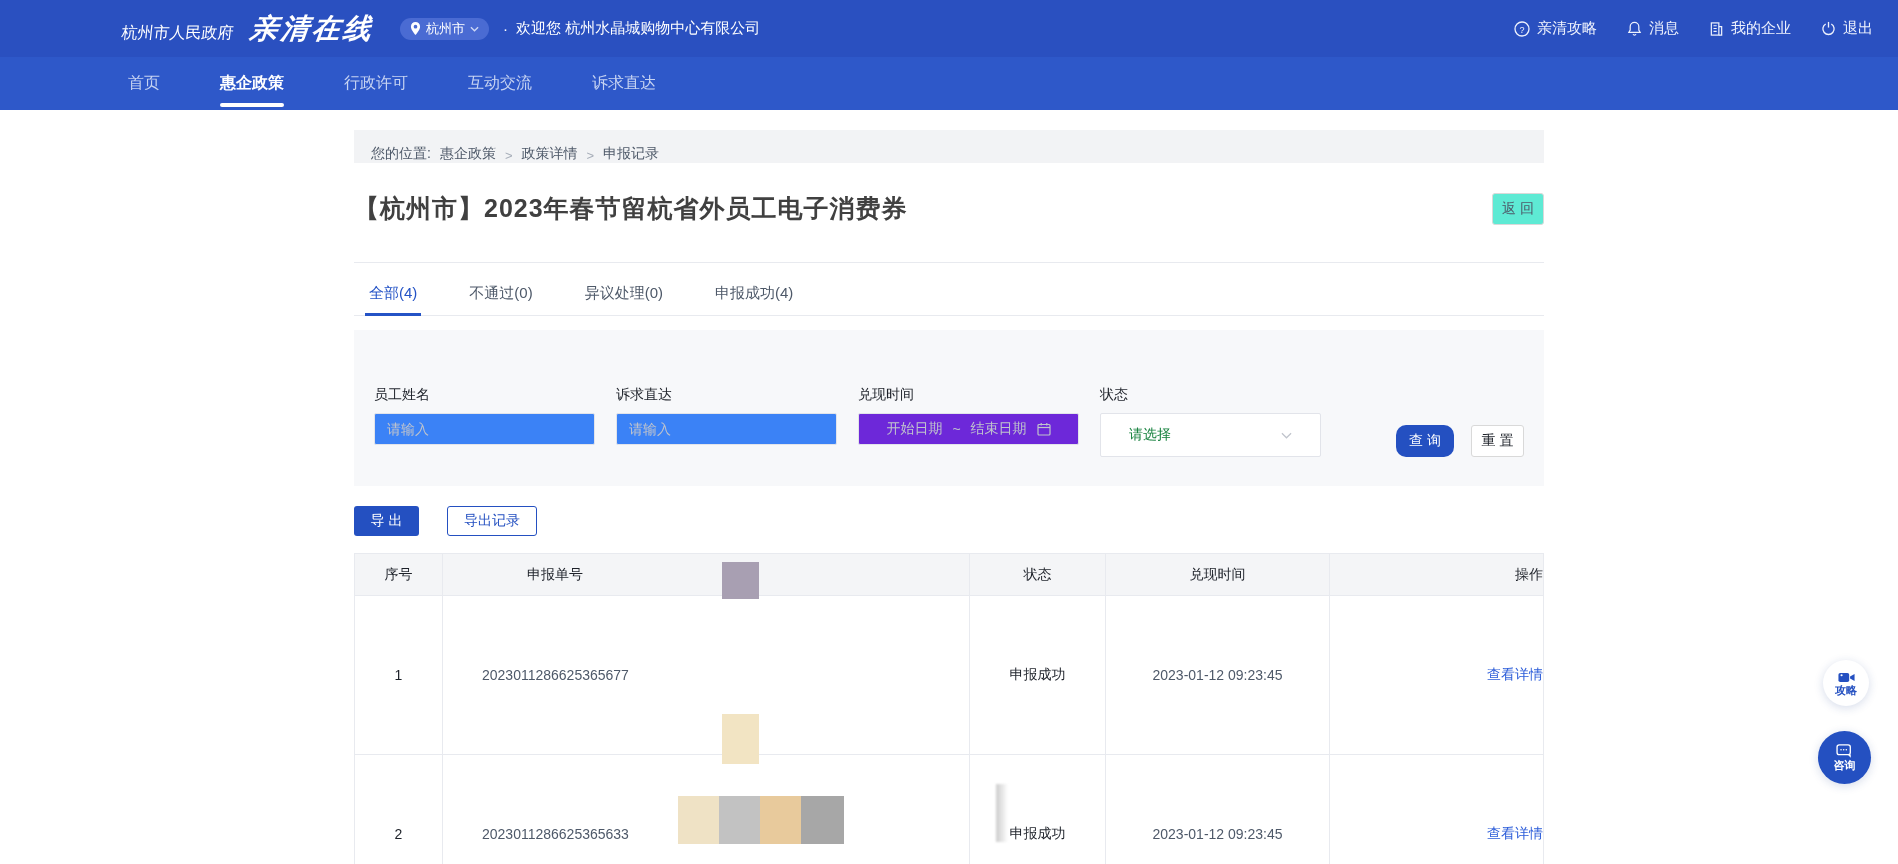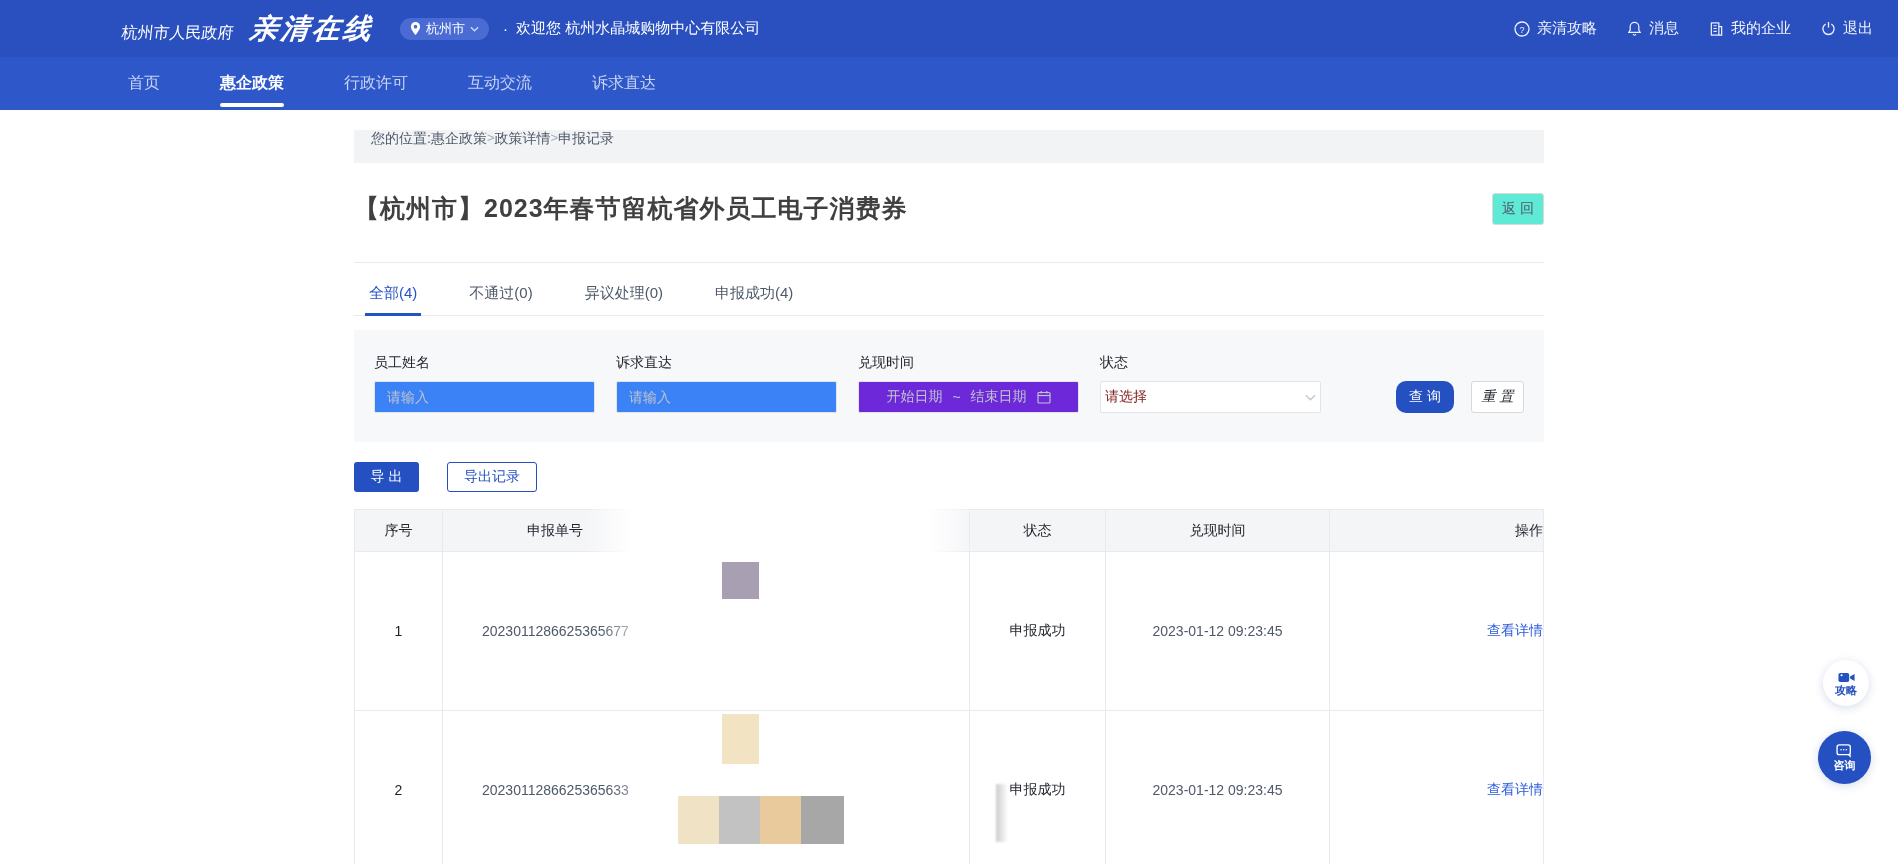--- a/index.html
+++ b/index.html
@@ -20,55 +20,55 @@
     padding-left:128px; gap:60px; }
   .nav-item { display:flex; align-items:center; font-size:16px; color:#c6d3f2;
     position:relative; cursor:pointer; }
   .nav-item.active { color:#fff; font-weight:bold; }
   .nav-item.active::after { content:""; position:absolute; left:0; right:0; bottom:3px;
     height:4px; background:#fff; border-radius:2px; }
 
   
   .container { width:1190px; margin:0 auto; }
   .breadcrumb { margin-top:20px; height:33px; background:#f2f3f5; display:flex;
-    align-items:flex-start; padding:0 17px; font-size:14px; color:#4e5969; }
+    align-items:flex-end; padding:0 17px; font-size:14px; color:#4e5969; gap:9px; }
   .crumb { cursor:pointer; }
   .crumb-sep { color:#a6adb8; font-size:13px; }
 
   .title-row { margin-top:29px; display:flex; justify-content:space-between; align-items:center; }
   .page-title { font-size:25px; font-weight:bold; color:#404040; letter-spacing:1px; }
   .back-btn { width:52px; height:32px; background:#5eead4; border:1px solid #d9d9d9;
     border-radius:3px; font-size:14px; color:#4e5969; cursor:pointer; }
 
   .divider { margin-top:37px; border-top:1px solid #e8eaef; }
 
   .tabs { display:flex; gap:52px; padding:21px 0 0 15px; border-bottom:1px solid #e8eaef; }
   .tab { font-size:15px; color:#4e5969; padding-bottom:12px; position:relative; cursor:pointer; }
   .tab.active { color:#2453c6; }
   .tab.active::after { content:""; position:absolute; left:-4px; right:-4px; bottom:-1px;
     height:3px; background:#2453c6; }
 
   .filter-panel { margin-top:14px; background:#f7f8fa; padding:24px 20px 29px;
     display:flex; gap:21px; }
   .field { width:221px; }
-  .field-label { font-size:14px; color:#1d2129; margin-bottom:9px; }
+  .field-label { font-size:14px; color:#1d2129; margin-bottom:9px;margin-top:32px; }
   .tb { height:32px; background:#3b82f6; border:1px solid #e2e4ea; border-radius:2px;
     width:100%; padding:0 12px; font-size:14px; color:#1d2129; outline:none; }
   .tb::placeholder { color:#c0c4cc; }
   .date-range { height:32px; background:#6d28d9; border:1px solid #e2e4ea; border-radius:2px;
     display:flex; align-items:center; justify-content:center; gap:10px; font-size:14px;
     color:#c0c4cc; cursor:pointer; }
-  .select-box { height:32px; background:#fff; border:1px solid #e2e4ea; border-radius:2px;
-    display:flex; align-items:center; justify-content:space-between; padding:0 4px;
-    font-size:14px; color:#7f1d1d; cursor:pointer; }
+  .select-box { height:44px; background:#fff; border:1px solid #e2e4ea; border-radius:2px;
+    display:flex; align-items:center; justify-content:space-between; padding:0 28px;
+    font-size:14px; color:#15803d; cursor:pointer; }
   .filter-btns { margin-left:auto; display:flex; gap:17px; align-self:flex-end; }
   .btn-primary { width:58px; height:32px; background:#2450c1; color:#fff; border:none;
     border-radius:10px; font-size:14px; cursor:pointer; }
   .btn-plain { width:53px; height:32px; background:#fff; color:#1d2129;
-    border:1px solid #d9d9d9; border-radius:3px; font-size:14px; cursor:pointer;font-style:italic; }
+    border:1px solid #d9d9d9; border-radius:3px; font-size:14px; cursor:pointer; }
 
   .export-row { margin-top:20px; display:flex; gap:28px; }
   .btn-export { width:65px; height:30px; background:#2450c1; color:#fff; border:none;
     border-radius:3px; font-size:14px; cursor:pointer; }
   .btn-export-log { width:90px; height:30px; background:#fff; color:#2450c1;
     border:1px solid #2450c1; border-radius:3px; font-size:14px; cursor:pointer; }
 
   
   .table-wrap { margin-top:17px; }
   table { width:100%; border-collapse:collapse; table-layout:fixed; }

